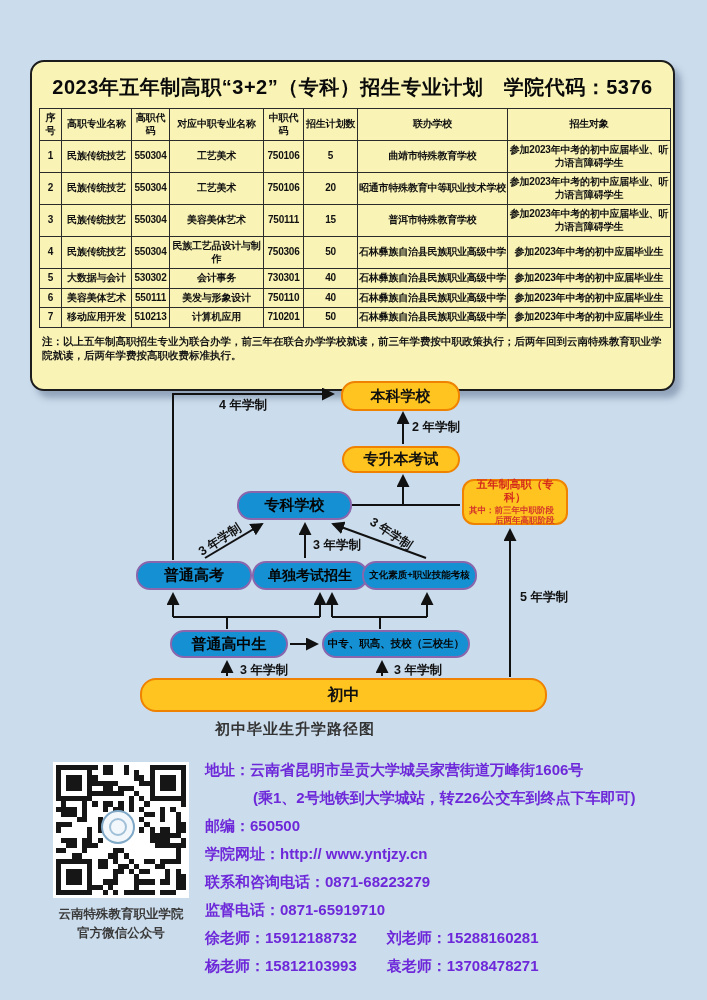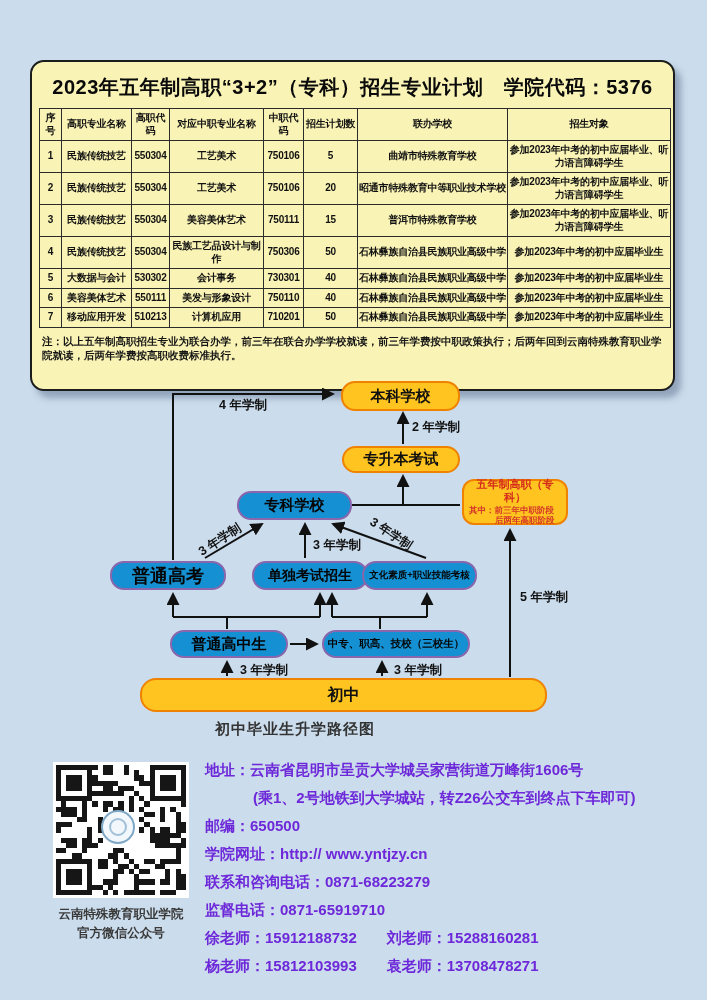--- a/index.html
+++ b/index.html
@@ -202,21 +202,21 @@
   </svg>
 
   <div class="fc-box box-y" style="left:341px;top:381px;width:119px;height:30px;font-size:15px;">本科学校</div>
   <div class="fc-box box-y" style="left:342px;top:446px;width:118px;height:27px;font-size:15px;">专升本考试</div>
   <div class="fc-box box-y wnz" style="left:462px;top:479px;width:106px;height:46px;">
     <div class="wnz-t">五年制高职（专科）</div>
     <div class="wnz-s">其中：前三年中职阶段</div>
     <div class="wnz-s wnz-s2">后两年高职阶段</div>
   </div>
   <div class="fc-box box-b" style="left:237px;top:491px;width:115px;height:29px;font-size:15px;">专科学校</div>
-  <div class="fc-box box-b" style="left:110px;top:561px;width:116px;height:29px;font-size:18px;">普通高考</div>
+  <div class="fc-box box-b" style="left:136px;top:561px;width:116px;height:29px;font-size:15px;">普通高考</div>
   <div class="fc-box box-b" style="left:252px;top:561px;width:116px;height:29px;font-size:14px;">单独考试招生</div>
   <div class="fc-box box-b" style="left:362px;top:561px;width:115px;height:29px;font-size:9.5px;">文化素质+职业技能考核</div>
   <div class="fc-box box-b" style="left:170px;top:630px;width:118px;height:28px;font-size:15px;">普通高中生</div>
   <div class="fc-box box-b" style="left:322px;top:630px;width:148px;height:28px;font-size:10.5px;">中专、职高、技校（三校生）</div>
   <div class="fc-box box-y" style="left:140px;top:678px;width:407px;height:34px;font-size:16px;border-radius:16px;">初中</div>
   <div class="fc-caption">初中毕业生升学路径图</div>
 
   <div class="qr-wrap">
     <div class="qr-grid" id="qr-grid">
         <i class="on"></i>

